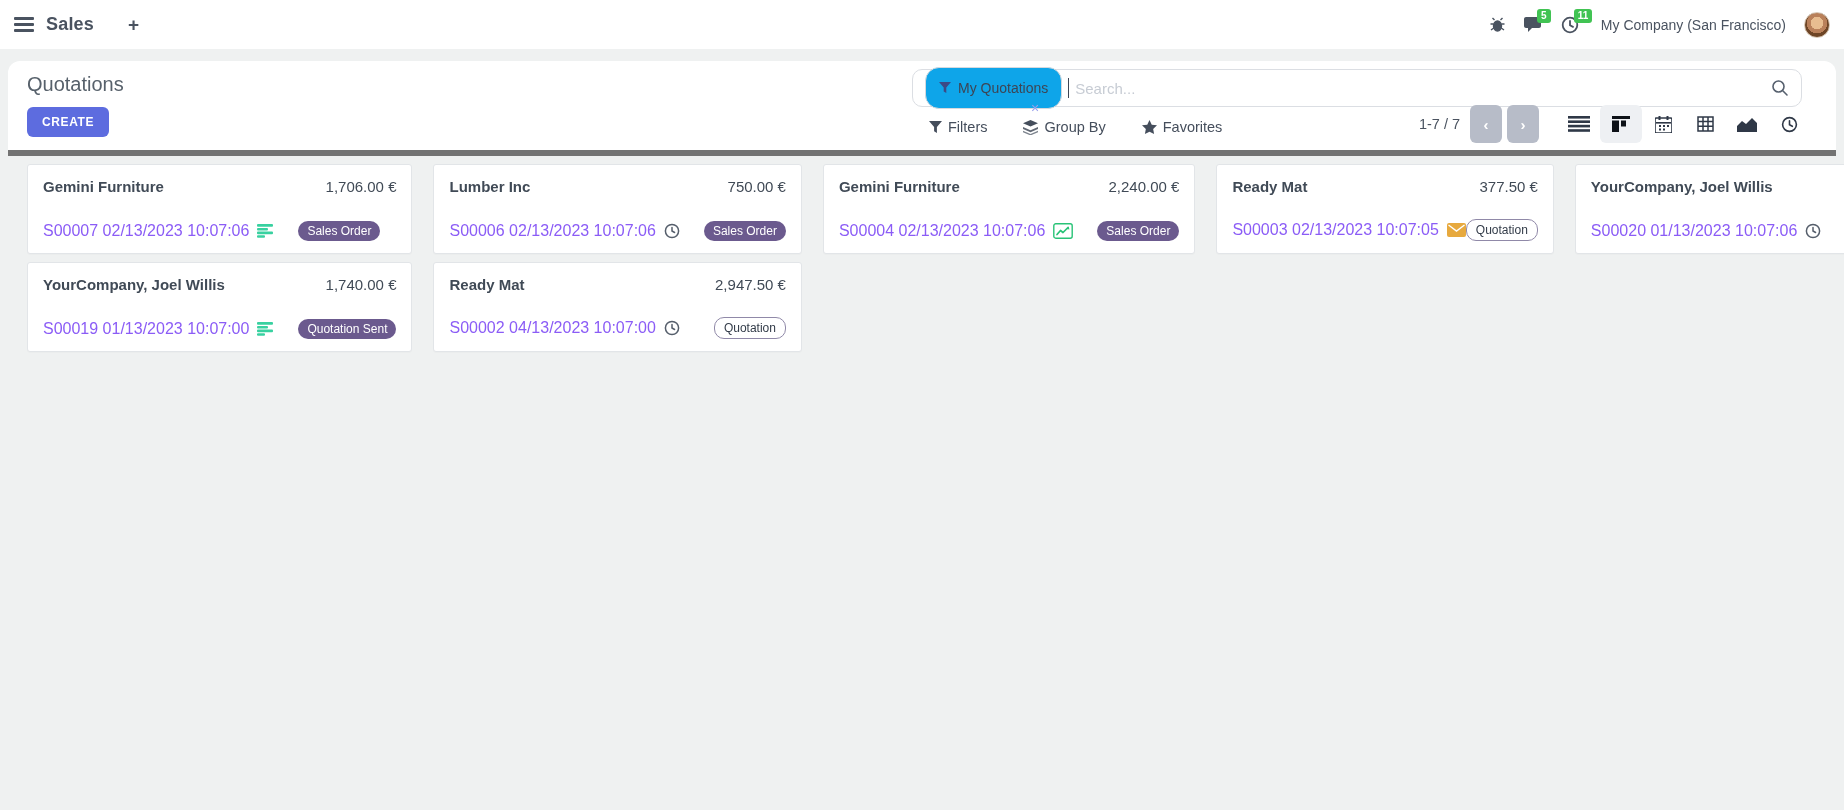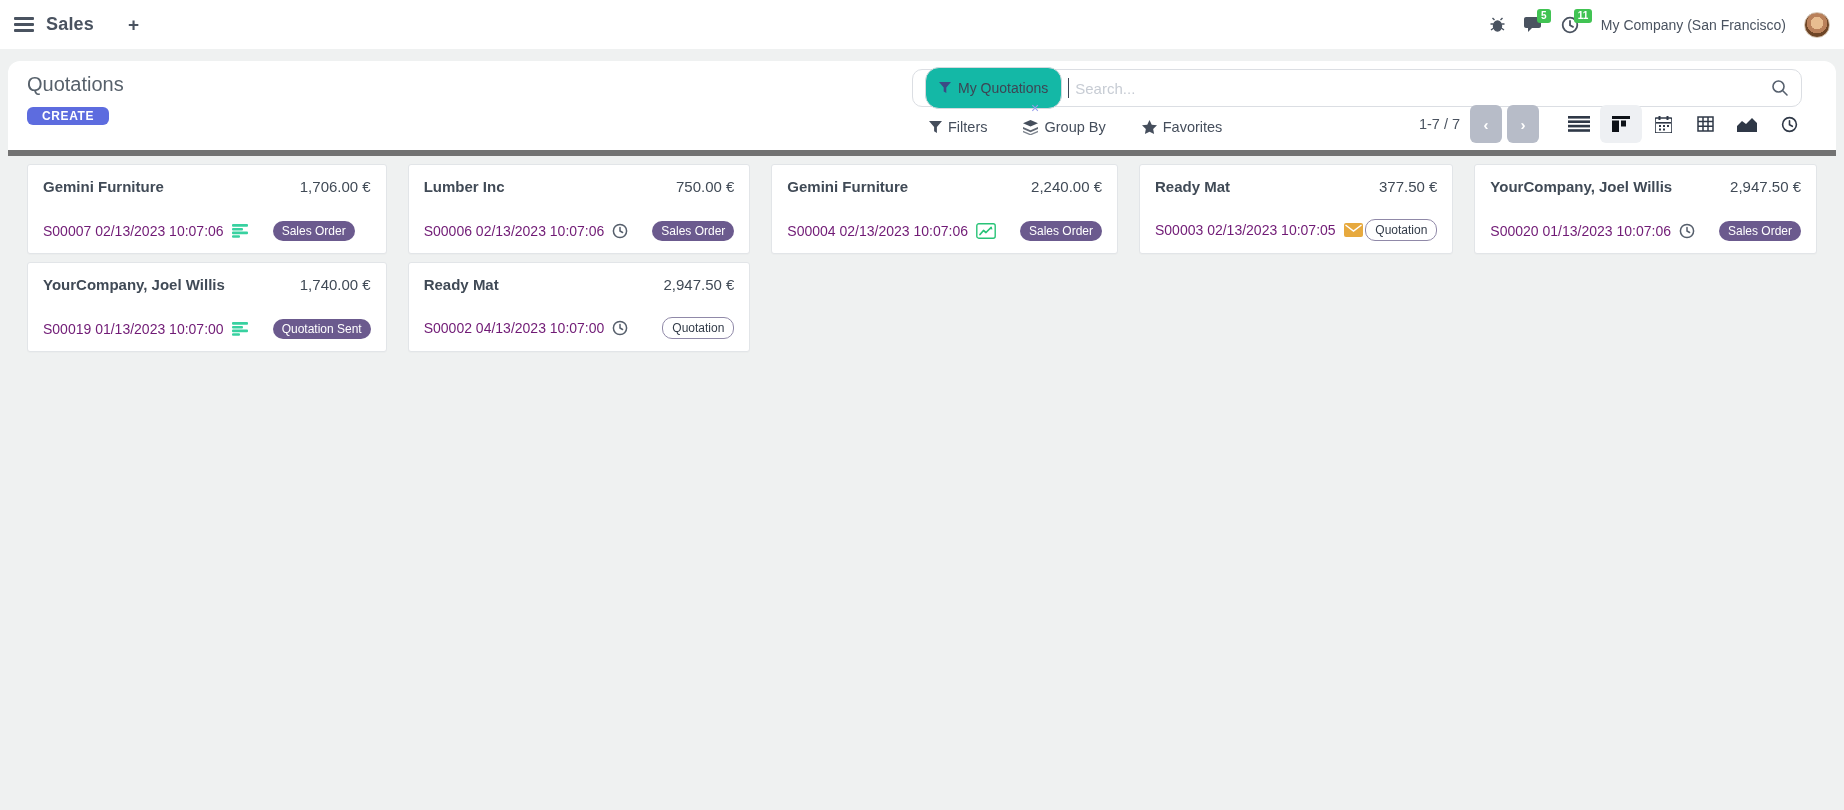--- a/index.html
+++ b/index.html
@@ -41,35 +41,35 @@
     background:#ffffff;
     border-radius:12px 12px 0 0;
     border-bottom:6px solid #737373;
   }
   .page-title { position:absolute; left:19px; top:12px; font-size:20px; color:#57616b; }
   .create-btn {
     position:absolute; left:19px; top:46px;
     background:#5d6cdf; color:#ffffff; border:none; border-radius:6px;
     font-family:"Liberation Sans",sans-serif;
     font-size:12px; font-weight:600; letter-spacing:.6px;
-    padding:2px 15px; cursor:pointer;
+    padding:8px 15px; cursor:pointer;
   }
   
   .search-box {
     position:absolute; right:34px; top:8px;
     width:890px; height:38px;
     border:1px solid #dbdee3; border-radius:10px;
     display:flex; align-items:center; padding:0 12px;
     background:#fff;
   }
   .facet {
     display:inline-flex; align-items:center; gap:7px;
     height:42px; padding:0 13px;
     border:1px solid #d5d9de; border-radius:14px;
-    cursor:pointer; background:#14b8a6; position:relative;
+    cursor:pointer; background:#0ea5e9; position:relative;
   }
   .facet-label { font-size:14px; color:#3d4554; white-space:nowrap; }
   .facet-remove {
     position:absolute; left:118px; top:31px;
     color:#98a0ec; font-size:14px; line-height:1; cursor:pointer;
   }
   .caret { width:1px; height:20px; background:#3d4554; margin-left:6px; }
   .search-placeholder { font-size:15px; color:#c7ccd4; margin-left:6px; }
   .search-glass { margin-left:auto; cursor:pointer; display:inline-flex; }
   
@@ -111,21 +111,21 @@
     padding:13px 15px 12px 15px;
     display:flex; flex-direction:column; justify-content:space-between;
     cursor:pointer;
     box-shadow:0 1px 1px rgba(0,0,0,.02);
     text-align:center;
   }
   .card-top { display:flex; justify-content:space-between; align-items:flex-start; gap:8px; }
   .customer { font-size:15px; font-weight:600; color:#404a56; }
   .amount { font-size:15px; color:#404a56; white-space:nowrap; }
   .card-bottom { display:flex; align-items:center; }
-  .ref { font-size:14px; color:#701a75; white-space:nowrap; }
+  .ref { font-size:16px; color:#8b5cf6; white-space:nowrap; }
   .activity { display:inline-flex; margin-left:8px; cursor:pointer; }
   .badge {
     margin-left:auto; font-size:12px; padding:3px 9px; border-radius:10px; white-space:nowrap;
   }
   .badge-filled { background:#6b5a8e; color:#ffffff;margin-left:24px; }
   .badge-outline { background:#ffffff; color:#333c49; border:1px solid #9089a8; }
   svg { display:block; }
 </style>
 </head>
 <body>

